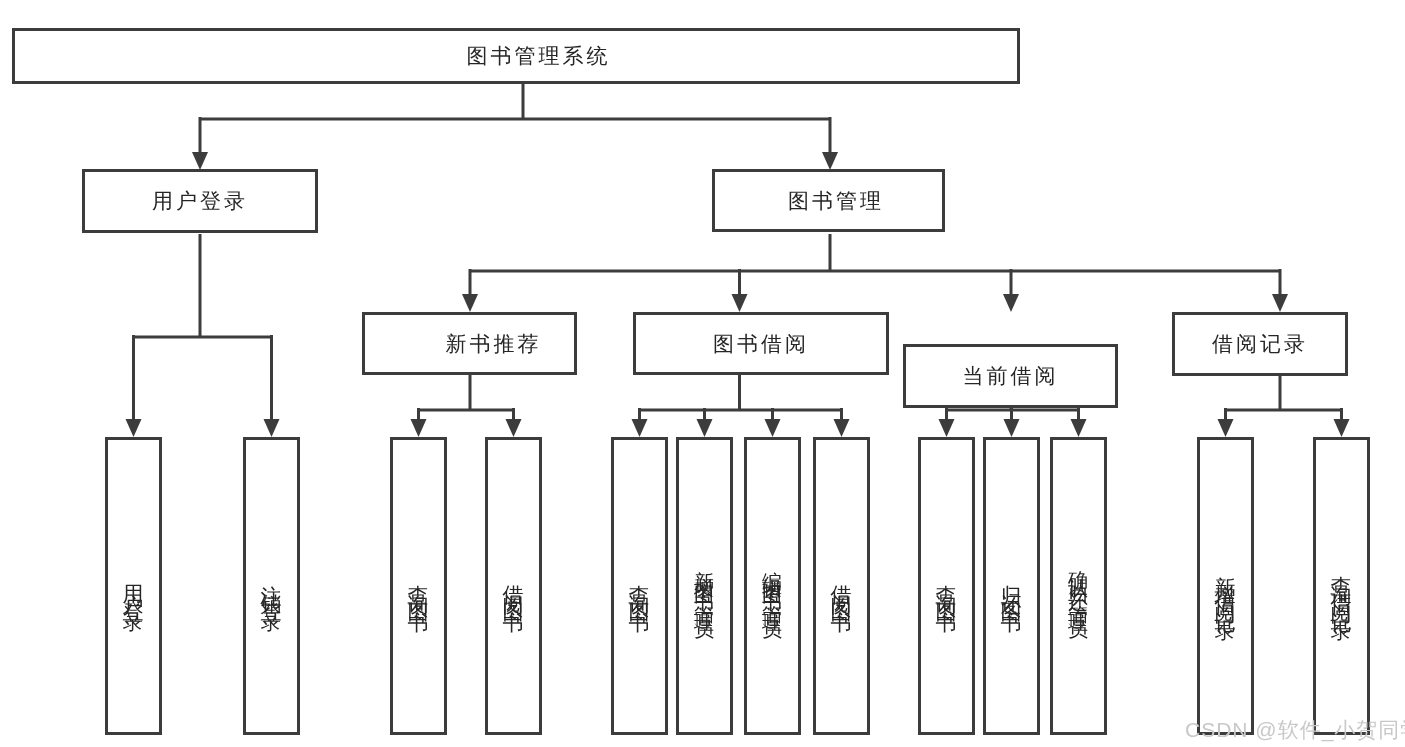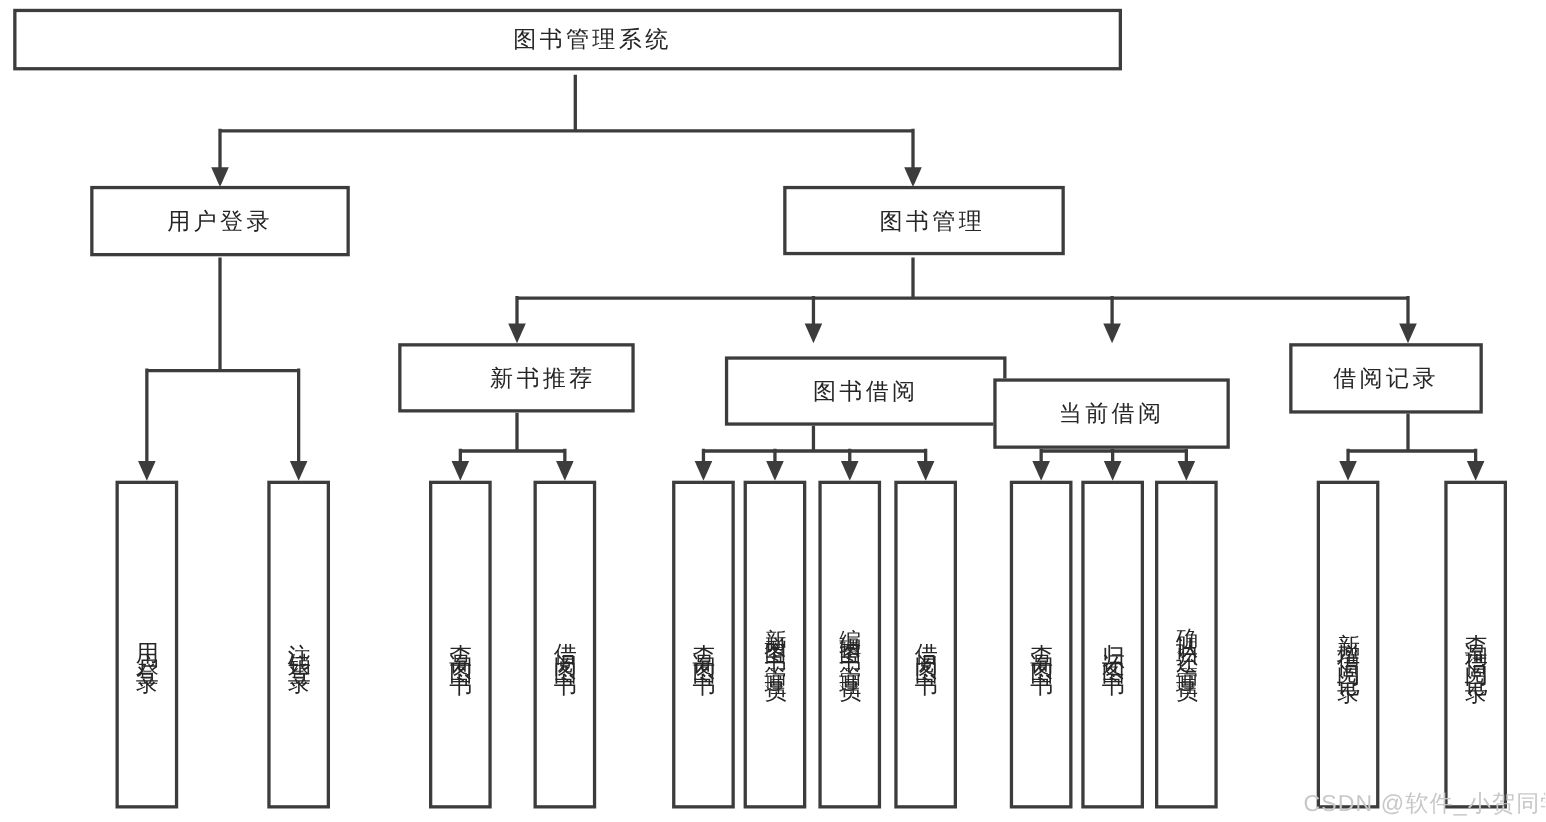--- a/index.html
+++ b/index.html
@@ -44,25 +44,25 @@
   .leaf .vtext {
     writing-mode: vertical-rl;
     text-orientation: mixed;
     font-size: 21px;
     letter-spacing: 9px;
     line-height: 1;
     white-space: nowrap;
   }
   .leaf.long .vtext { letter-spacing: 7px; font-size: 20px; }
   
-  .n-root          { left: 12px;   top: 8px;  width: 1008px; height: 56px; padding-left: 45px; }
+  .n-root          { left: 12px;   top: 28px;  width: 1008px; height: 56px; padding-left: 45px; }
   .n-user-login    { left: 82px;   top: 169px; width: 236px;  height: 64px; }
-  .n-book-mgmt     { left: 712px;  top: 169px; width: 256px;  height: 63px; padding-left: 15px; }
+  .n-book-mgmt     { left: 712px;  top: 169px; width: 233px;  height: 63px; padding-left: 15px; }
   .n-new-book-rec  { left: 362px;  top: 312px; width: 215px;  height: 63px; padding-left: 48px; }
-  .n-book-borrow   { left: 633px;  top: 324px; width: 256px;  height: 63px; margin-left: 26px; }
+  .n-book-borrow   { left: 633px;  top: 312px; width: 256px;  height: 63px; }
   .n-current-borrow{ left: 903px;  top: 312px; width: 215px;  height: 64px; margin-top: 32px; }
   .n-borrow-record { left: 1172px; top: 312px; width: 176px;  height: 64px; }
   .lf-0  { left: 105px;  }
   .lf-1  { left: 243px;  }
   .lf-2  { left: 390px;  }
   .lf-3  { left: 485px;  }
   .lf-4  { left: 611px;  }
   .lf-5  { left: 676px;  }
   .lf-6  { left: 744px;  }
   .lf-7  { left: 813px;  }

